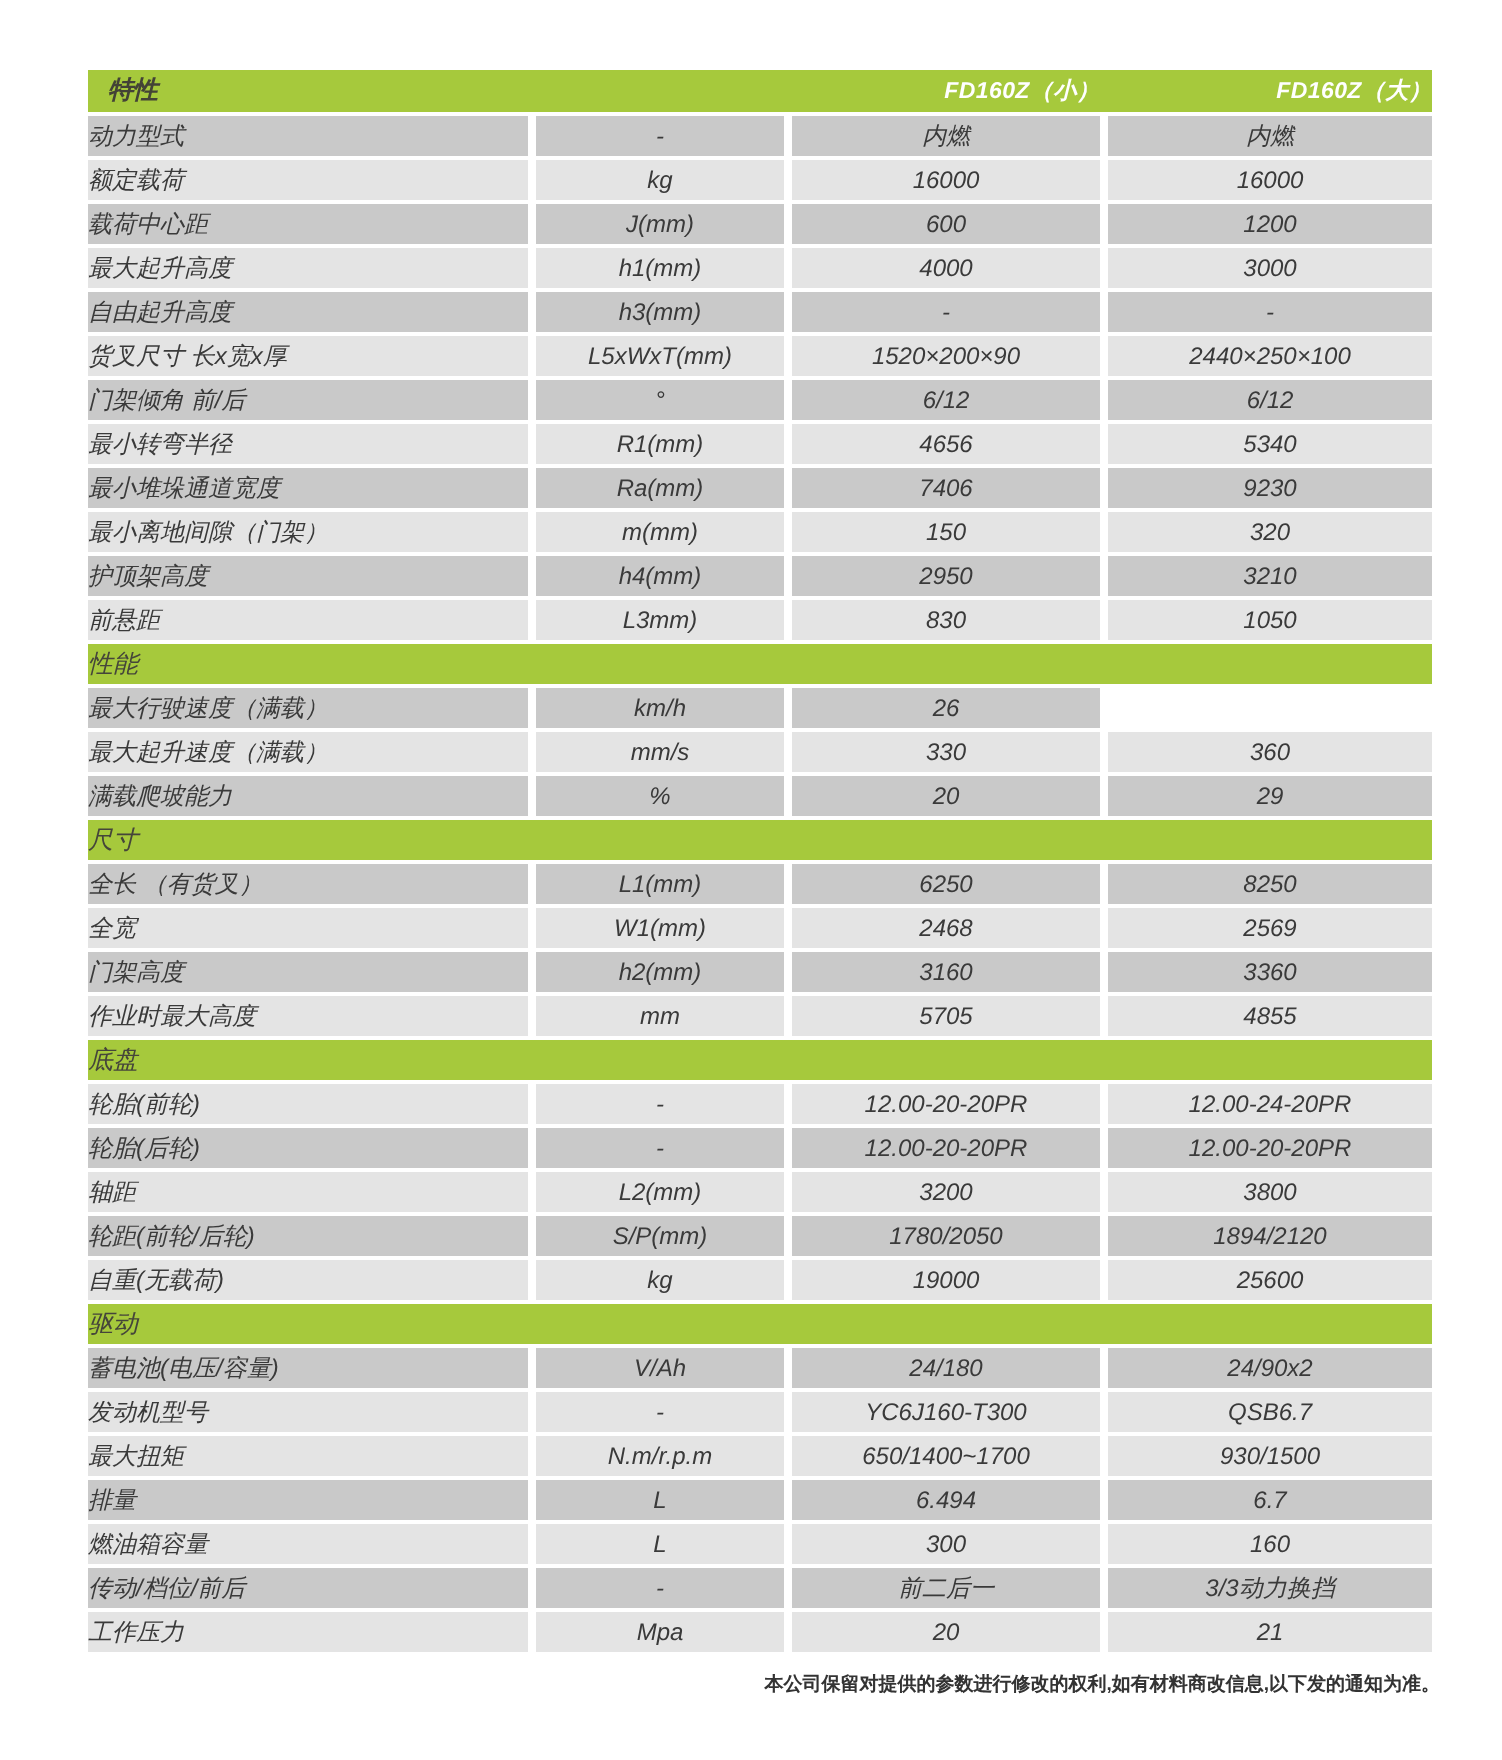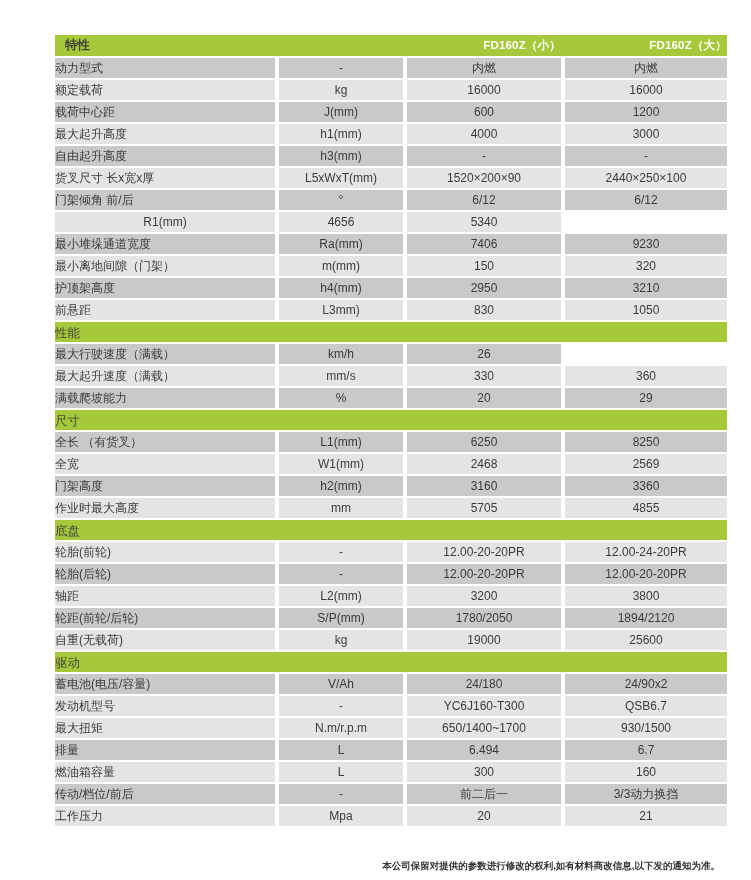--- a/index.html
+++ b/index.html
@@ -10,23 +10,24 @@
   }
   .page {
     position: relative;
     width: 751px;
     height: 880px;
     background: #ffffff;
     overflow: hidden;
   }
   .spec-table {
     position: absolute;
-    left: 55px;
+    left: 44px;
     top: 35px;
     width: 672px;
+    font-style: italic;
   }
   
   .grid-row {
     display: grid;
     grid-template-columns: 220px 124px 154px 162px;
     column-gap: 4px;
     margin-bottom: 2px;
   }
   .thead {
     background: var(--green, #a6c93c);
@@ -66,21 +67,21 @@
     overflow: hidden;
     white-space: nowrap;
   }
   .row.dark .cell  { background: var(--row-dark, #c9c9c9); }
   .row.light .cell { background: var(--row-light, #e4e4e4); }
   .cell.label { }
   .cell.center { text-align: center; }
   .footer-note {
     position: absolute;
     right: 31px;
-    top: 860px;
+    top: 836px;
     font-size: 9.5px;
     font-weight: 700;
     color: #333333;
     letter-spacing: 0;
   }
 </style>
 </head>
 <body>
 
 <div class="page">
@@ -131,20 +132,21 @@
           <div class="cell center">1520×200×90</div>
           <div class="cell center">2440×250×100</div>
         </div>
         <div class="grid-row row dark">
           <div class="cell label">门架倾角 前/后</div>
           <div class="cell center">°</div>
           <div class="cell center">6/12</div>
           <div class="cell center">6/12</div>
         </div>
         <div class="grid-row row light">
+          <div class="cell label">最小转弯半径</div>
           <div class="cell center">R1(mm)</div>
           <div class="cell center">4656</div>
           <div class="cell center">5340</div>
         </div>
         <div class="grid-row row dark">
           <div class="cell label">最小堆垛通道宽度</div>
           <div class="cell center">Ra(mm)</div>
           <div class="cell center">7406</div>
           <div class="cell center">9230</div>
         </div>

